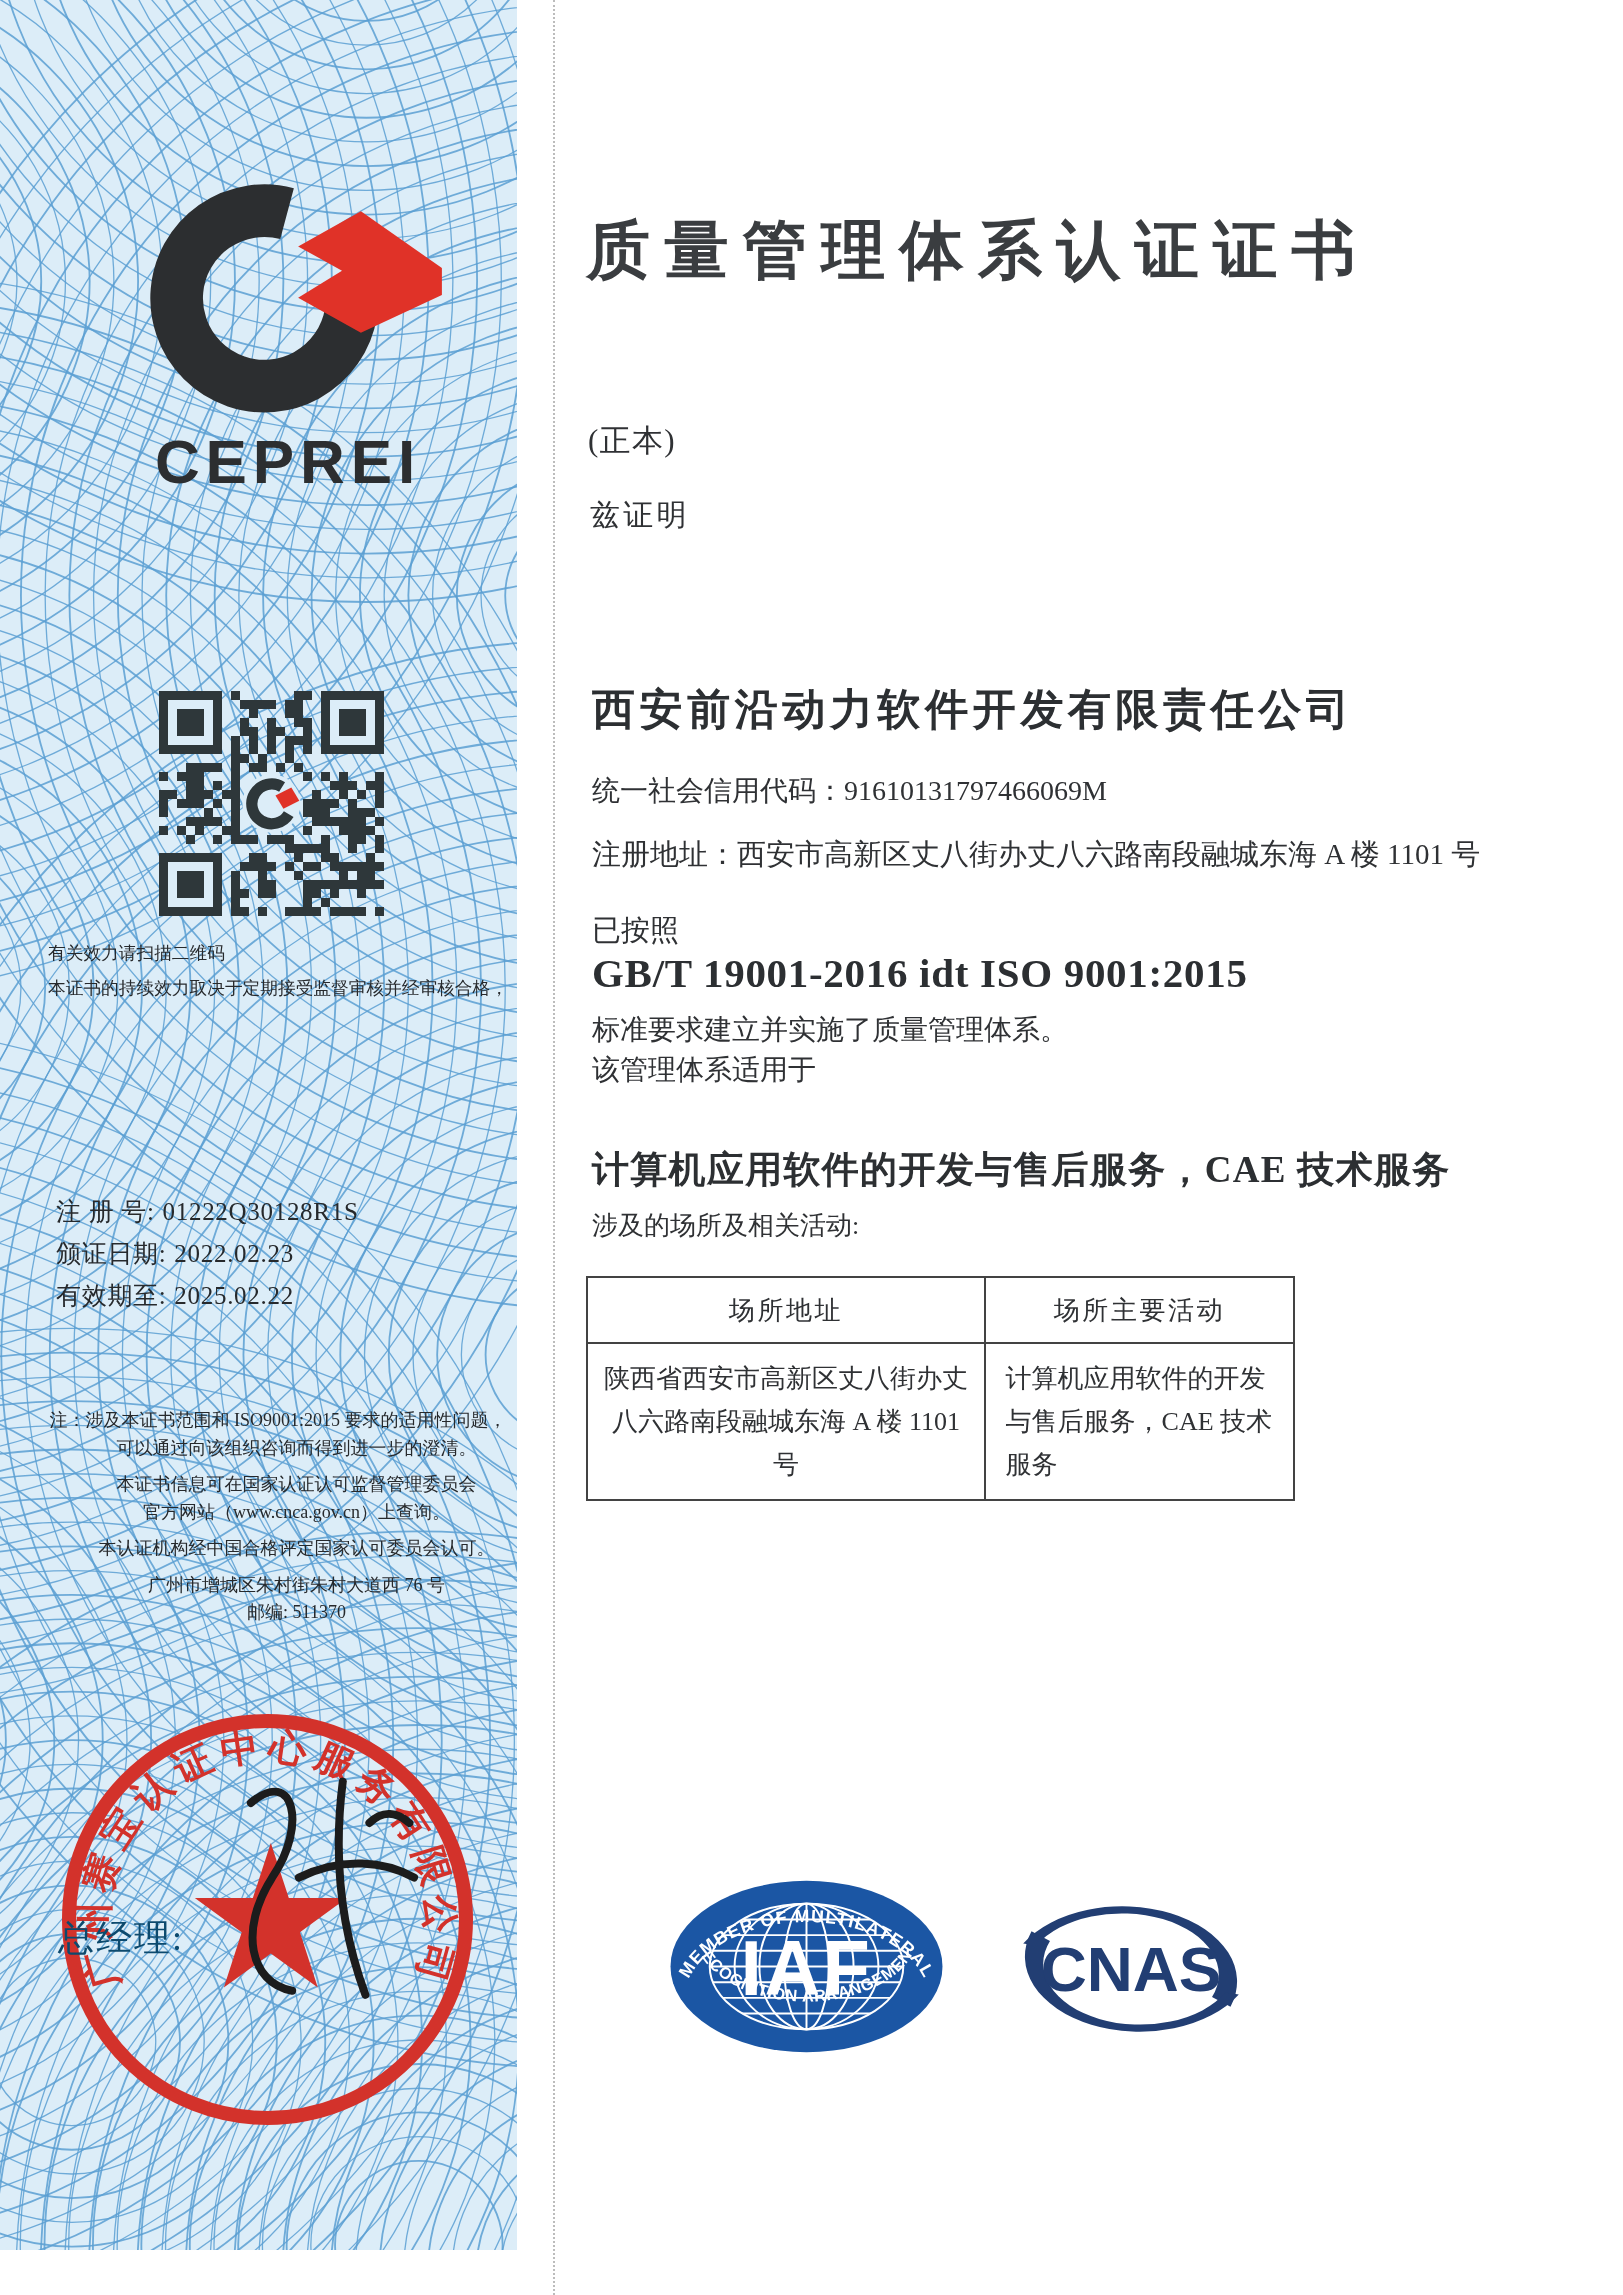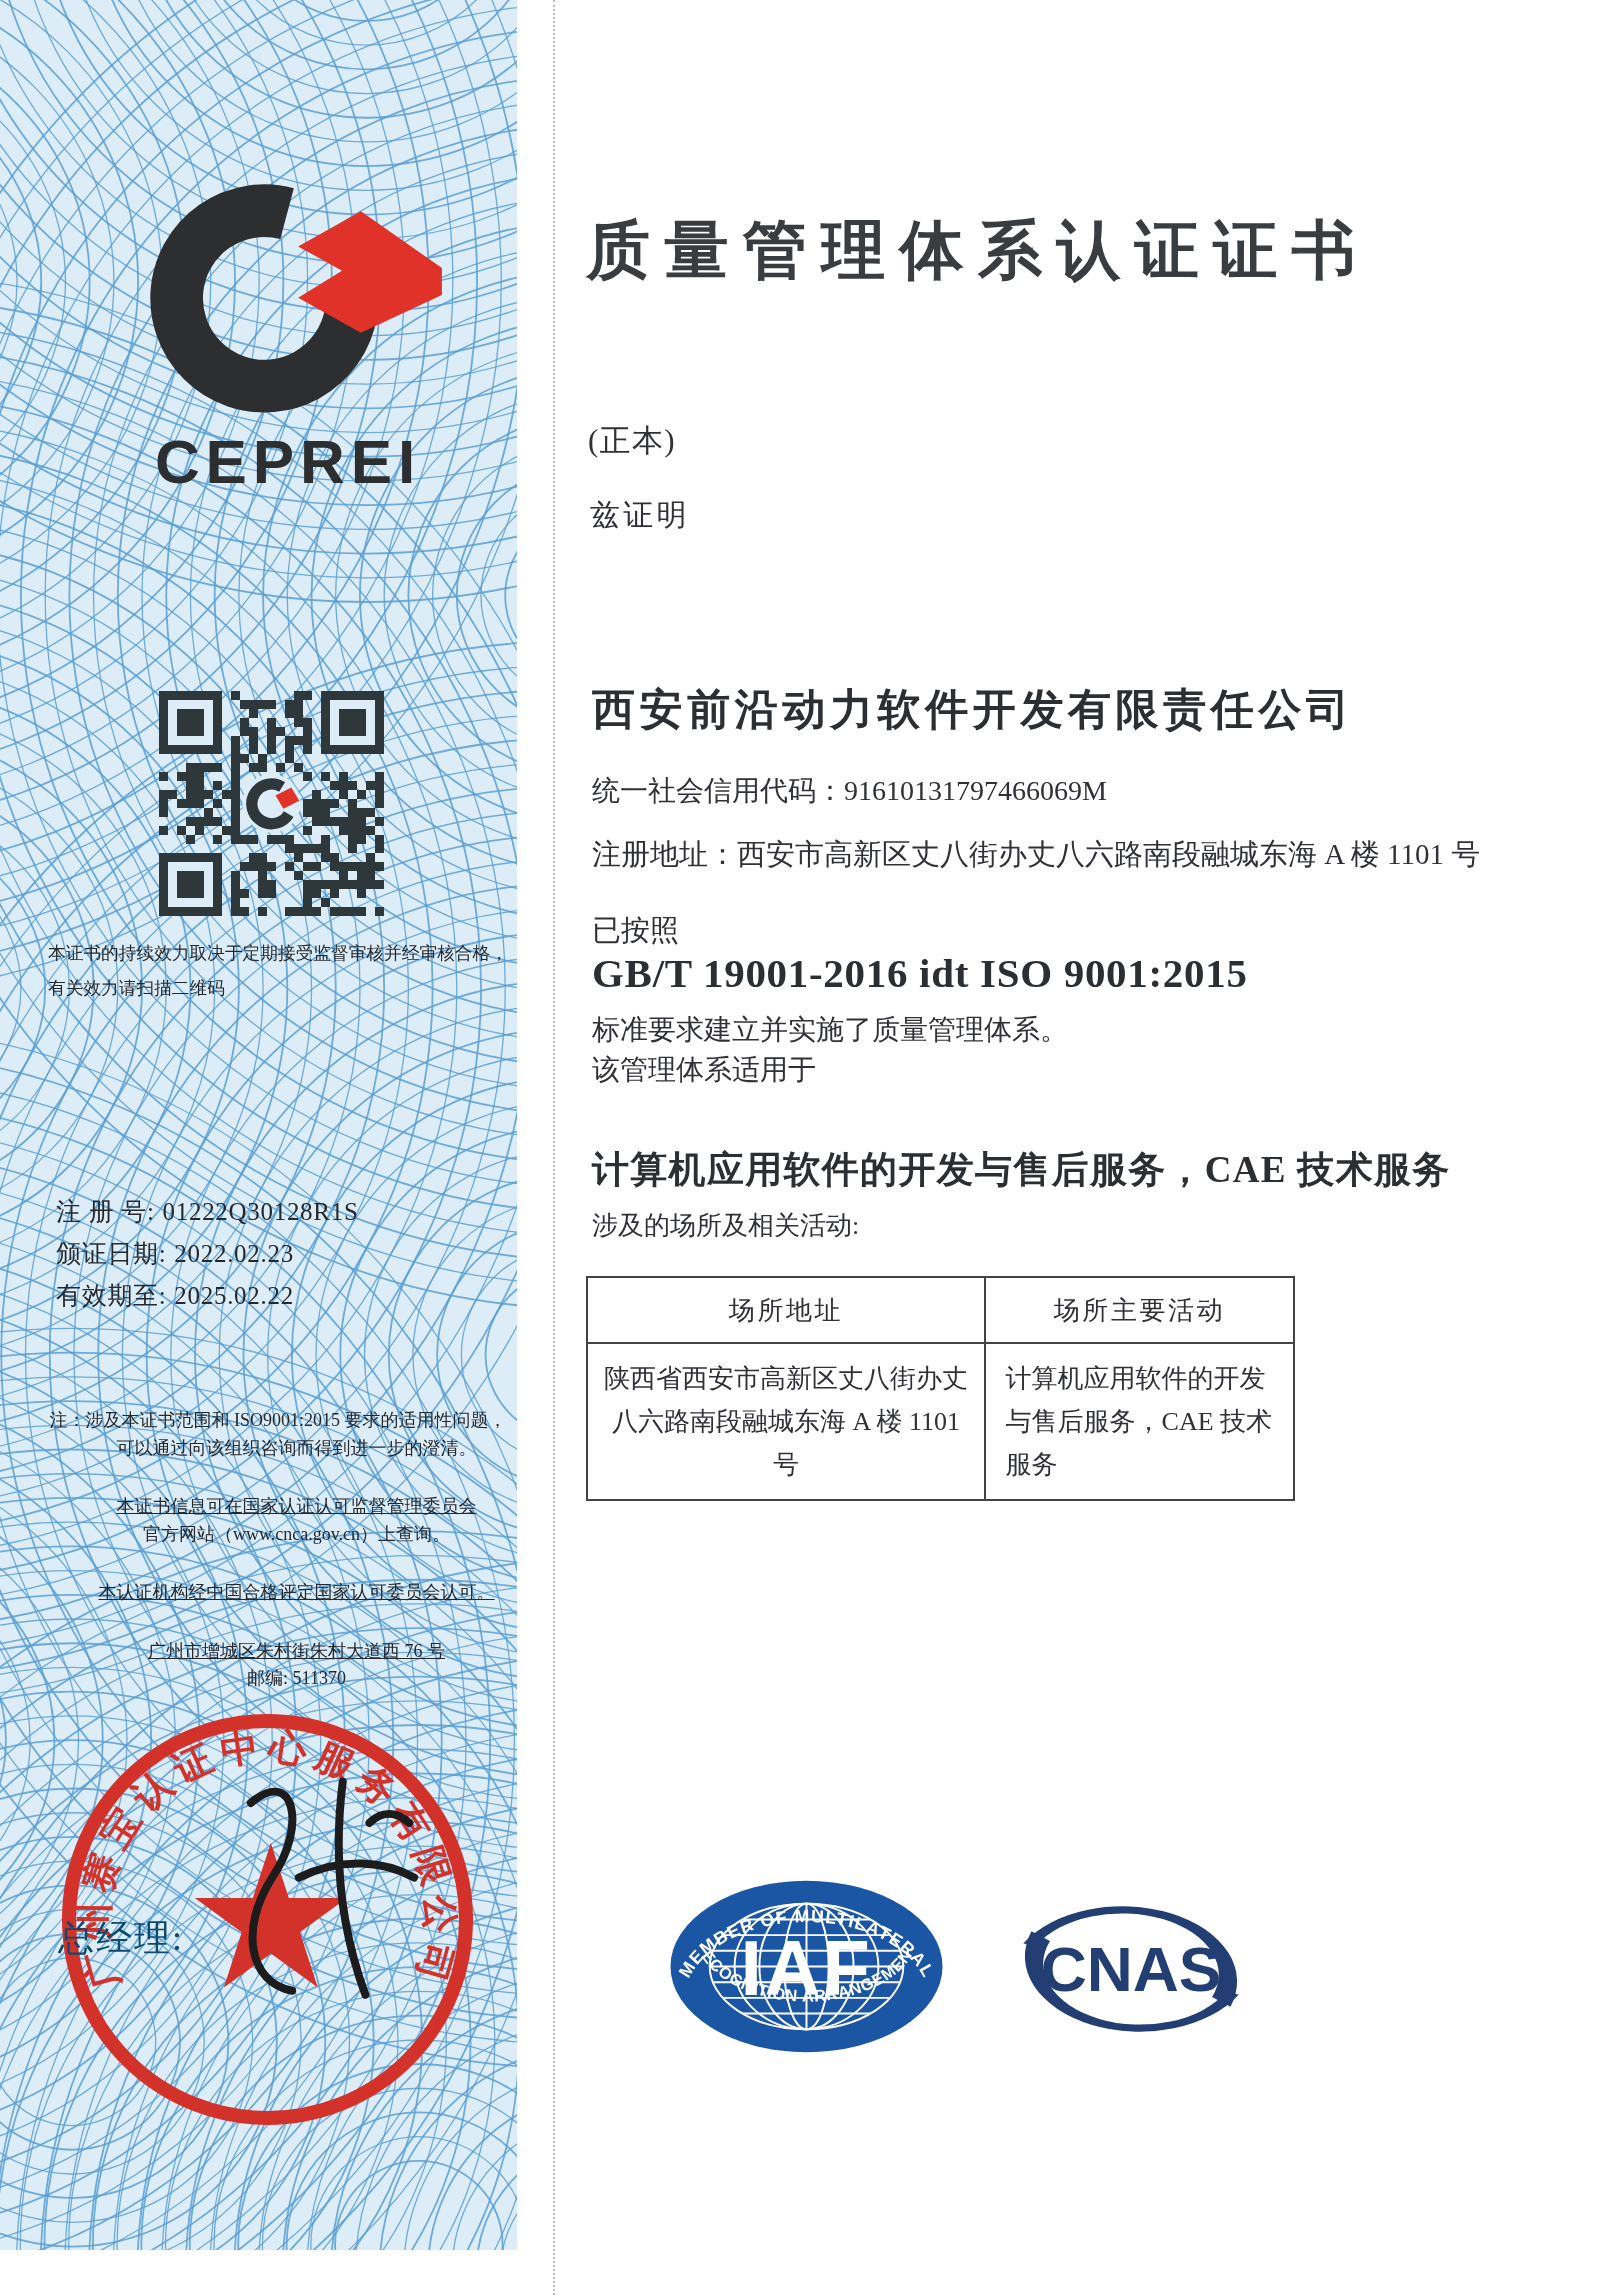--- a/index.html
+++ b/index.html
@@ -19,21 +19,21 @@
   .c-arrow{fill:var(--logo-red);}
   .cep-word{font-family:"Liberation Sans",sans-serif;font-weight:bold;font-size:62px;
             letter-spacing:5.9px;color:var(--logo-dark);text-align:center;margin-top:-3.9px;}
   .qr{position:absolute;left:159px;top:691px;width:225px;height:225px;}
   .validity{position:absolute;left:48px;top:936px;width:466px;font-size:17.7px;line-height:35px;color:#26292c;}
   .reg{position:absolute;left:56px;top:1191px;font-size:25px;line-height:42px;color:#26292c;letter-spacing:0.7px;}
   .reg .val{margin-left:7.9px;}
   .notes{position:absolute;left:47px;top:1407px;width:462px;font-size:18px;line-height:27.5px;color:#26292c;}
   .note{padding-left:37px;text-align:center;}
   .note.first{padding-left:0;}
-  .note.gap{margin-top:31px;text-decoration:underline;}
+  .note.gap{margin-top:9px;}
   .stamp{position:absolute;left:51px;top:1703px;width:433px;height:433px;z-index:2;}
   .stamp-ring{fill:none;stroke:var(--stamp-red);stroke-width:21px;}
   .stamp-text{font-size:57px;letter-spacing:11px;font-weight:bold;fill:var(--stamp-red);}
   .stamp-star{fill:var(--stamp-red);}
   .signature path{fill:none;stroke:#1c1c1c;stroke-width:12px;stroke-linecap:round;}
   .signer{position:absolute;left:58px;top:1914px;font-size:36px;letter-spacing:2px;color:#0c4a6e;z-index:3;}
   .micro-line{position:absolute;left:553px;top:0;height:2295px;width:0;border-left:2px dotted var(--micro);}
   
   .abs{position:absolute;left:592px;white-space:nowrap;}
   .title{left:586px;top:207px;font-size:64px;font-weight:bold;letter-spacing:14.4px;color:var(--title-ink);margin:0;}
@@ -531,22 +531,22 @@
         <rect x="272" y="27.2" width="40.8" height="40.8" fill="#2e373a"></rect>
         <rect x="0" y="244.79999999999998" width="95.2" height="95.2" fill="#2e373a"></rect>
         <rect x="13.6" y="258.4" width="68" height="68" fill="#dcedf8"></rect>
         <rect x="27.2" y="272" width="40.8" height="40.8" fill="#2e373a"></rect>
         <circle cx="170" cy="170" r="44" fill="#dcedf8"></circle>
         <path d="M 186 145 A 30 30 0 1 0 196 186" fill="none" stroke="#2e373a" stroke-width="17"></path>
         <path d="M 176 158 L 200 146 L 212 166 L 188 178 Z" fill="#e03228"></path>
       </svg>
 
     <div class="validity">
+      <div>有关效力请扫描二维码</div>
       <div>本证书的持续效力取决于定期接受监督审核并经审核合格，</div>
-      <div>有关效力请扫描二维码</div>
     </div>
 
     <div class="reg">
       <div>
         <span>注 册 号:</span><span class="val">01222Q30128R1S</span>
       </div>
       <div>
         <span>颁证日期:</span><span class="val">2022.02.23</span>
       </div>
       <div>

